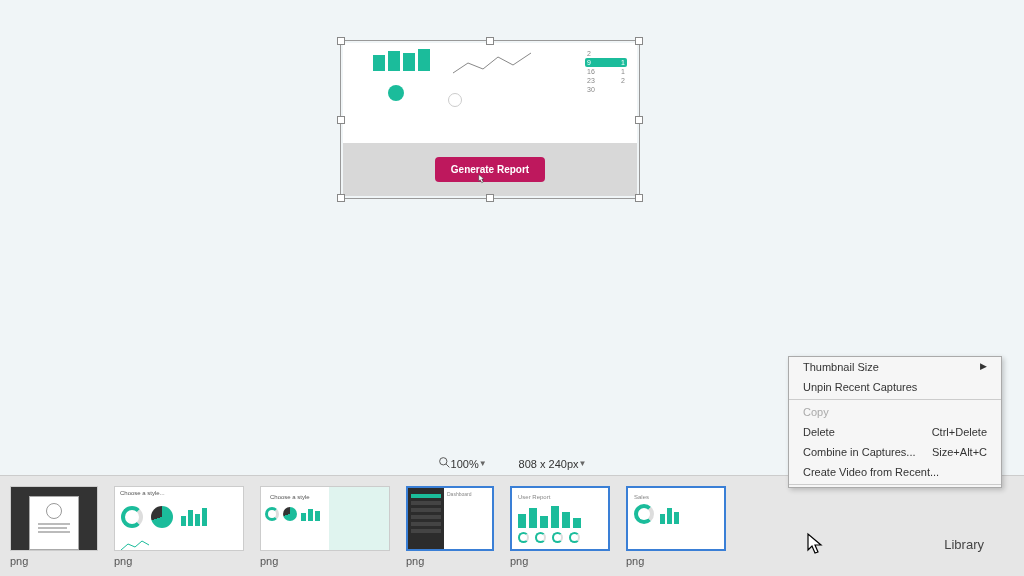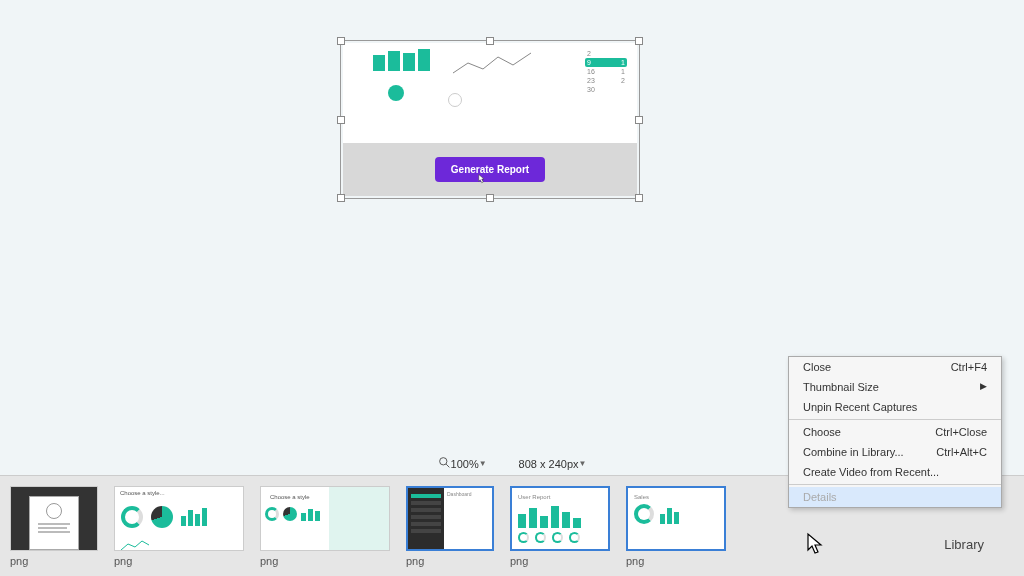--- a/index.html
+++ b/index.html
@@ -113,21 +113,21 @@
       border-radius: 2px;
     }
     .obj-bottom {
       height: 53px;
       background: #d8d8d8;
       display: flex;
       align-items: center;
       justify-content: center;
     }
     .gen-btn {
-      background: #6d28d9;
+      background: #be185d;
       color: #fff;
       border: none;
       border-radius: 4px;
       padding: 7px 16px;
       font-size: 10px;
       font-weight: bold;
       position: relative;
     }
     .cursor-on-btn {
       position: absolute;
@@ -542,43 +542,39 @@
       </div>
     </div>
     <span>png</span>
   </div>
 </div>
 
 <div class="library-label">Library</div>
 
 <div class="context-menu">
   <div class="menu-item">
-    <span>Close</span>
-    <span>Ctrl+F4</span>
-  </div>
-  <div class="menu-item">
     <span>Thumbnail Size</span>
     <span class="menu-arrow">▶</span>
   </div>
   <div class="menu-item">
     <span>Unpin Recent Captures</span>
   </div>
   <div class="menu-sep"></div>
+  <div class="menu-item disabled">
+    <span>Copy</span>
+  </div>
   <div class="menu-item">
-    <span>Choose</span>
-    <span>Ctrl+Close</span>
+    <span>Delete</span>
+    <span>Ctrl+Delete</span>
   </div>
   <div class="menu-item">
-    <span>Combine in Library...</span>
-    <span>Ctrl+Alt+C</span>
+    <span>Combine in Captures...</span>
+    <span>Size+Alt+C</span>
   </div>
   <div class="menu-item">
     <span>Create Video from Recent...</span>
   </div>
   <div class="menu-sep"></div>
-  <div class="menu-item disabled hover">
-    <span>Details</span>
-  </div>
 </div>
 
 <svg class="cursor-arrow" width="20" height="24" viewBox="0 0 20 24">
   <path d="M2 2 L2 18 L6 14 L9 21 L12 20 L9 13 L15 13 Z" fill="#fff" stroke="#000" stroke-width="1.2"></path>
 </svg>
 
 </body></html>

